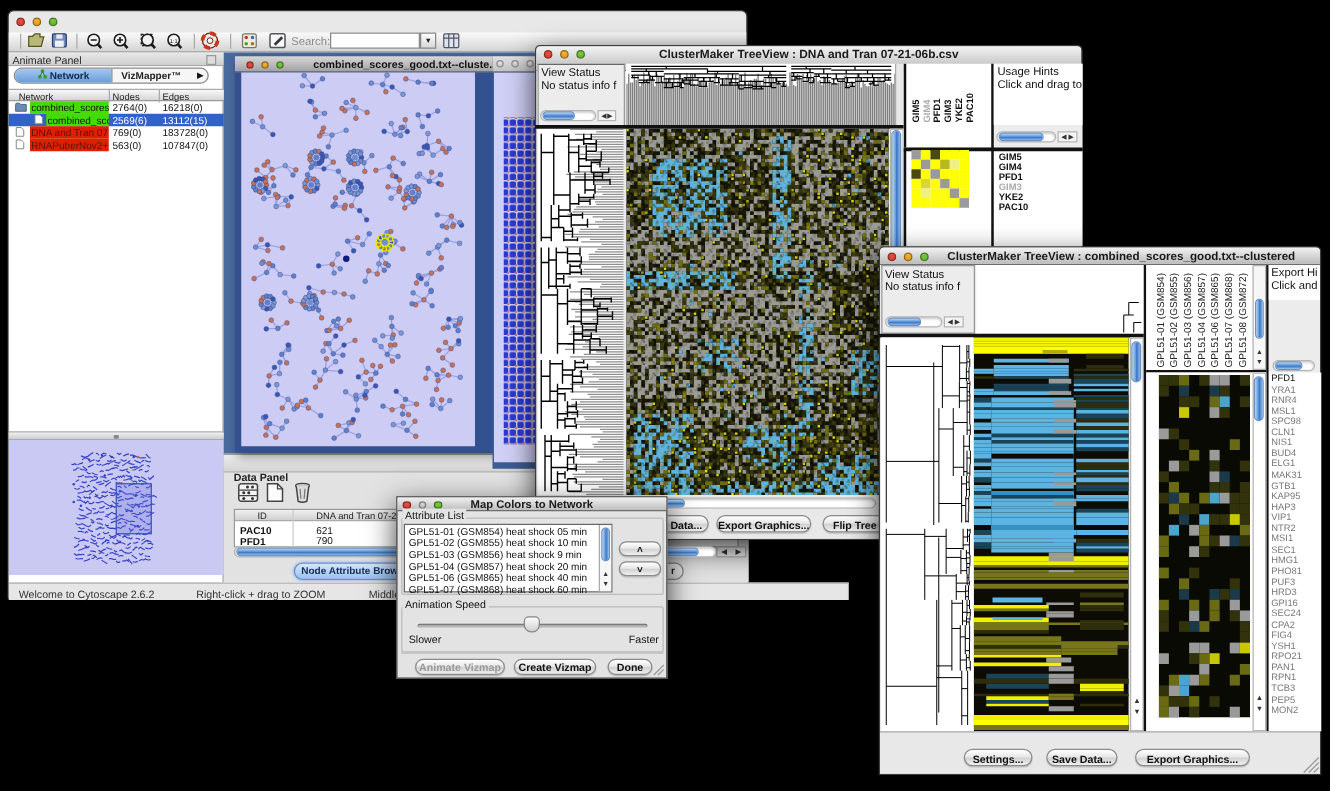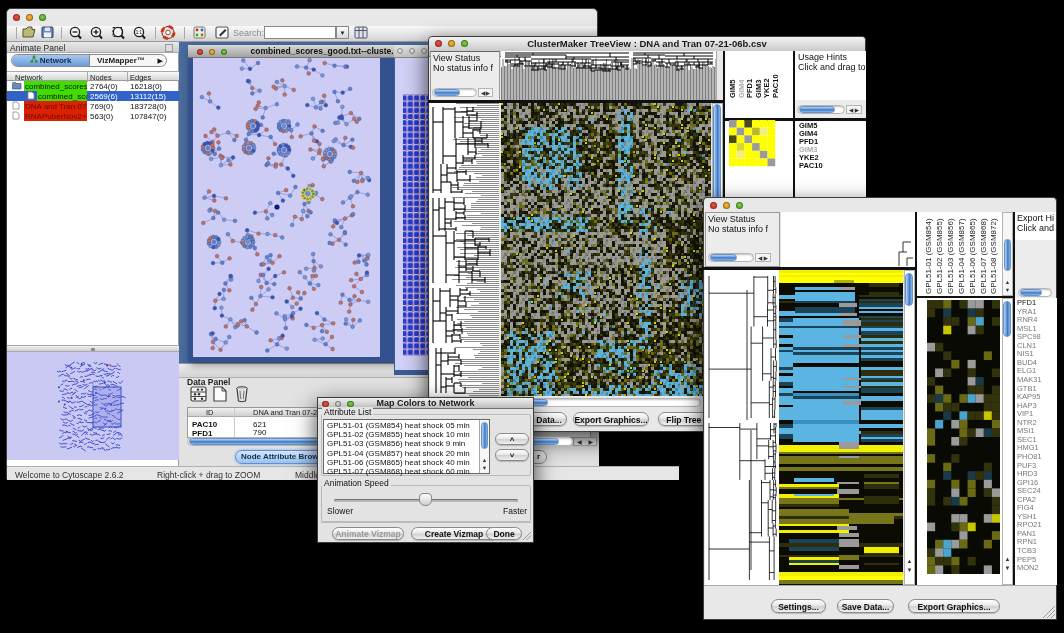--- a/index.html
+++ b/index.html
@@ -1851,27 +1851,28 @@
     <div style="position:absolute;left:177px;top:35px;width:34px;height:12px;border-radius:12px;background:linear-gradient(#ffffff,#e8e8e8 45%,#d2d2d2 55%,#f0f0f0);border:1px solid #8a8a8a;box-shadow:0 1px 1px rgba(0,0,0,.2);text-align:center;line-height:12px;font-size:8px;font-weight:bold;color:#111;z-index:7">˄</div>
     <div style="position:absolute;left:177px;top:51px;width:34px;height:12px;border-radius:12px;background:linear-gradient(#ffffff,#e8e8e8 45%,#d2d2d2 55%,#f0f0f0);border:1px solid #8a8a8a;box-shadow:0 1px 1px rgba(0,0,0,.2);text-align:center;line-height:12px;font-size:8px;font-weight:bold;color:#111;z-index:7">˅</div>
     <div style="position:absolute;left:3px;top:87px;width:210px;height:37px;border:1px solid #bbb;border-radius:2px"></div>
     <div style="position:absolute;left:4px;top:80px;font-size:8.5px;color:#111;background:#e3e3e3;padding:0 2px">Animation Speed</div>
     <div style="position:absolute;left:16px;top:101px;width:184px;height:3px;background:#b8b8b8;border-radius:2px;box-shadow:inset 0 1px 1px rgba(0,0,0,.4)"></div>
     <div style="position:absolute;left:101px;top:95px;width:13px;height:13px;background:linear-gradient(#fcfcfc,#d0d0d0);border:1px solid #888;border-radius:4px 4px 6px 6px"></div>
     <div style="position:absolute;left:9px;top:108px;font-size:8.5px;color:#111">Slower</div>
     <div style="position:absolute;left:185px;top:108px;font-size:8.5px;color:#111">Faster</div>
     <div style="position:absolute;left:3px;top:124px;width:210px;height:1px;background:#bbb"></div>
     <div style="position:absolute;left:14px;top:129px;width:72px;height:13px;border-radius:13px;background:linear-gradient(#ffffff,#e8e8e8 45%,#d2d2d2 55%,#f0f0f0);border:1px solid #8a8a8a;box-shadow:0 1px 1px rgba(0,0,0,.2);text-align:center;line-height:13px;font-size:8.5px;font-weight:bold;color:#9a9a9a;z-index:7">Animate Vizmap</div>
-    <div style="position:absolute;left:93px;top:129px;width:86px;height:13px;border-radius:13px;background:linear-gradient(#ffffff,#e8e8e8 45%,#d2d2d2 55%,#f0f0f0);border:1px solid #8a8a8a;box-shadow:0 1px 1px rgba(0,0,0,.2);text-align:center;line-height:13px;font-size:8.5px;font-weight:bold;color:#111;z-index:7">Create Vizmap</div>
+    <div style="position:absolute;left:93px;top:129px;width:66px;height:13px;border-radius:13px;background:linear-gradient(#ffffff,#e8e8e8 45%,#d2d2d2 55%,#f0f0f0);border:1px solid #8a8a8a;box-shadow:0 1px 1px rgba(0,0,0,.2);text-align:center;line-height:13px;font-size:8.5px;font-weight:bold;color:#111;z-index:7">Create Vizmap</div>
     <div style="position:absolute;left:168px;top:129px;width:36px;height:13px;border-radius:13px;background:linear-gradient(#ffffff,#e8e8e8 45%,#d2d2d2 55%,#f0f0f0);border:1px solid #8a8a8a;box-shadow:0 1px 1px rgba(0,0,0,.2);text-align:center;line-height:13px;font-size:8.5px;font-weight:bold;color:#111;z-index:7">Done</div>
     <svg style="position:absolute;right:1px;bottom:1px" width="10" height="10">
       <path d="M9 1 L1 9 M9 4.5 L4.5 9" stroke="#999" stroke-width="1"></path>
     </svg>
   </div>
 <div class="win" style="left:703px;top:197px;width:354px;height:423px;z-index:8;border-radius:4px 4px 0 0">
+    <div class="tbar" style="position:absolute;left:0;top:0;width:100%;height:14px;border-radius:4px 4px 0 0;font-size:9.3px;line-height:14px;padding-left:34px">ClusterMaker TreeView : combined_scores_good.txt--clustered</div>
     <div style="position:absolute;left:6px;top:3.5px;width:7px;height:7px;border-radius:50%;background:radial-gradient(circle at 50% 30%,#ee4f42,#c33a2d);border:0.5px solid rgba(0,0,0,.35)"></div>
     <div style="position:absolute;left:19px;top:3.5px;width:7px;height:7px;border-radius:50%;background:radial-gradient(circle at 50% 30%,#f8b62c,#d09021);border:0.5px solid rgba(0,0,0,.35)"></div>
     <div style="position:absolute;left:32px;top:3.5px;width:7px;height:7px;border-radius:50%;background:radial-gradient(circle at 50% 30%,#7ece3f,#58a828);border:0.5px solid rgba(0,0,0,.35)"></div>
   </div>
 <div class="abs" style="left:705px;top:212px;width:75px;height:55px;z-index:9;background:#ececec;border:1px solid #999">
     <div style="position:absolute;left:2px;top:1px;font-size:9px;color:#111">View Status</div>
     <div style="position:absolute;left:2px;top:11px;font-size:9px;color:#111;white-space:nowrap">No status info f</div>
   </div>
 <div style="position:absolute;left:708px;top:253px;width:46px;height:9px;background:#fff;border:1px solid #b4b4b4;border-radius:9px;box-shadow:inset 0 1px 2px rgba(0,0,0,.25);z-index:10">
     <div style="position:absolute;left:1px;top:0px;width:27px;height:7px;border-radius:9px;background:linear-gradient(#b8d4f2,#5e96dc 45%,#3c74c4 55%,#88b8ea);border:1px solid #6a92c4"></div>

